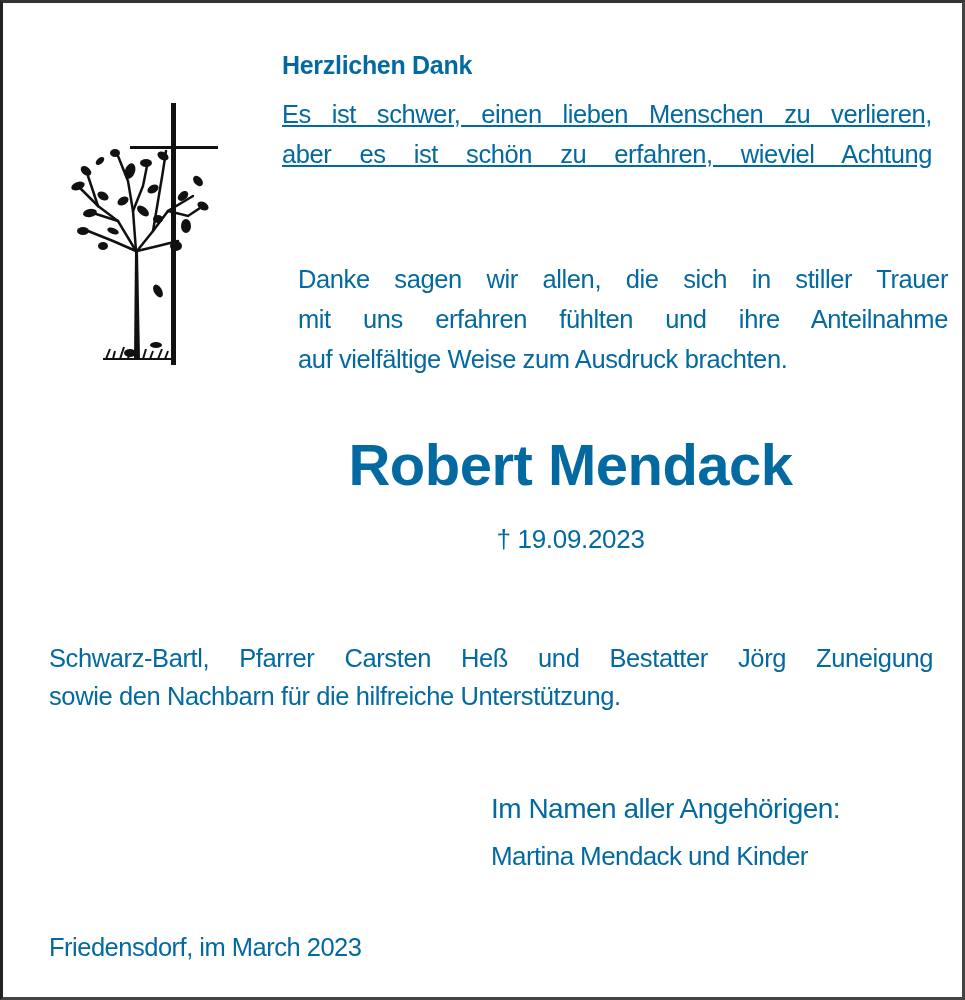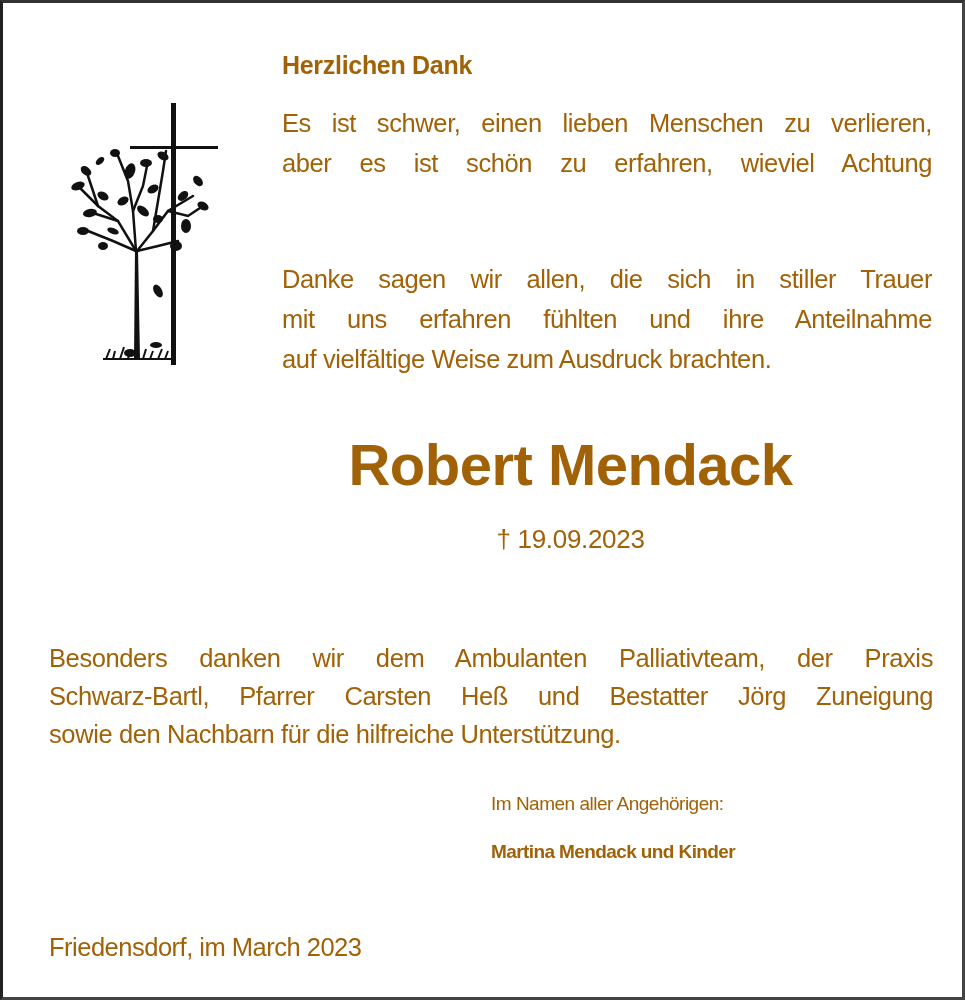--- a/index.html
+++ b/index.html
@@ -2,34 +2,34 @@
 <html><head>
 <meta charset="utf-8">
 <style>
   html, body { margin:0; padding:0; background:#fff; }
   body { width:965px; height:1000px; position:relative; overflow:hidden; }
   .frame {
     position:absolute; left:0; top:0; width:965px; height:1000px;
     box-sizing:border-box; border-left:3px solid #222; border-top:3px solid #333;
     border-right:3px solid #444; border-bottom:3px solid #444; background:#fff;
   }
-  .txt { font-family:"Liberation Sans", sans-serif; color:#a16207; position:absolute; }
+  .txt { font-family:"Liberation Sans", sans-serif; color:#0369a1; position:absolute; }
   .heading { left:279px; top:48px; font-size:25px; font-weight:bold; letter-spacing:-0.3px; }
   .para { left:279px; width:650px; font-size:25.5px; line-height:40px; text-align:justify; letter-spacing:-0.4px; }
-  .para1 { top:100px; }
-  .para2 { top:256px; }
+  .para1 { top:91px;text-decoration:underline; }
+  .para2 { top:256px;margin-left:16px; }
   .para .line { display:block; text-align-last:justify; }
   .para .line.last { text-align-last:left; }
   .name { left:0; width:1135px; text-align:center; top:428px; font-size:58px; font-weight:bold; letter-spacing:-0.5px; }
   .death { left:0; width:1135px; text-align:center; top:521px; font-size:26px; letter-spacing:-0.3px; }
   .thanks { left:46px; width:884px; top:636px; font-size:25.5px; line-height:38px; letter-spacing:-0.4px; }
   .thanks .line { display:block; text-align:justify; text-align-last:justify; }
   .thanks .line.last { text-align-last:left; }
-  .sig1 { left:488px; top:790px; font-size:19px; letter-spacing:-0.5px; }
-  .sig2 { left:488px; top:838px; font-size:19px; font-weight:bold; letter-spacing:-0.6px;text-align:right; }
+  .sig1 { left:488px; top:790px; font-size:28px; letter-spacing:-0.5px; }
+  .sig2 { left:488px; top:838px; font-size:26px; font-weight:normal; letter-spacing:-0.6px;text-align:right; }
   .place { left:46px; top:930px; font-size:25.5px; letter-spacing:-0.5px; }
   .emblem { position:absolute; left:55px; top:98px; width:165px; height:265px; }
 </style>
 </head>
 <body>
 
 <div class="frame">
 
   <svg class="emblem" viewBox="0 0 165 265">
 
@@ -94,21 +94,20 @@
   <div class="txt para para2">
     <span class="line">Danke sagen wir allen, die sich in stiller Trauer</span>
     <span class="line">mit uns erfahren fühlten und ihre Anteilnahme</span>
     <span class="line last">auf vielfältige Weise zum Ausdruck brachten.</span>
   </div>
 
   <div class="txt name">Robert Mendack</div>
   <div class="txt death">† 19.09.2023</div>
 
   <div class="txt thanks">
-    <span class="line">Besonders danken wir dem Ambulanten Palliativteam, der Praxis</span>
     <span class="line">Schwarz-Bartl, Pfarrer Carsten Heß und Bestatter Jörg Zuneigung</span>
     <span class="line last">sowie den Nachbarn für die hilfreiche Unterstützung.</span>
   </div>
 
   <div class="txt sig1">Im Namen aller Angehörigen:</div>
   <div class="txt sig2">Martina Mendack und Kinder</div>
 
   <div class="txt place">Friedensdorf, im March 2023</div>
 </div>
 

